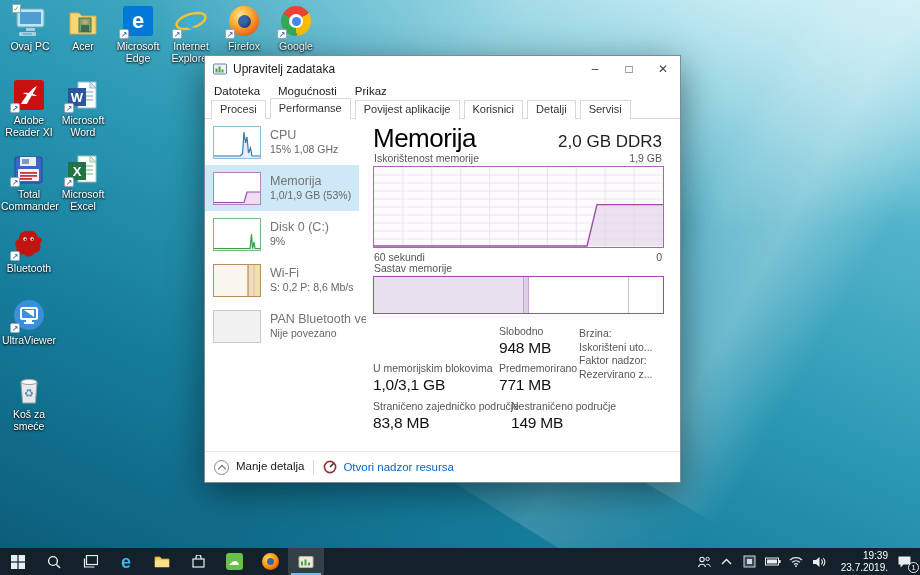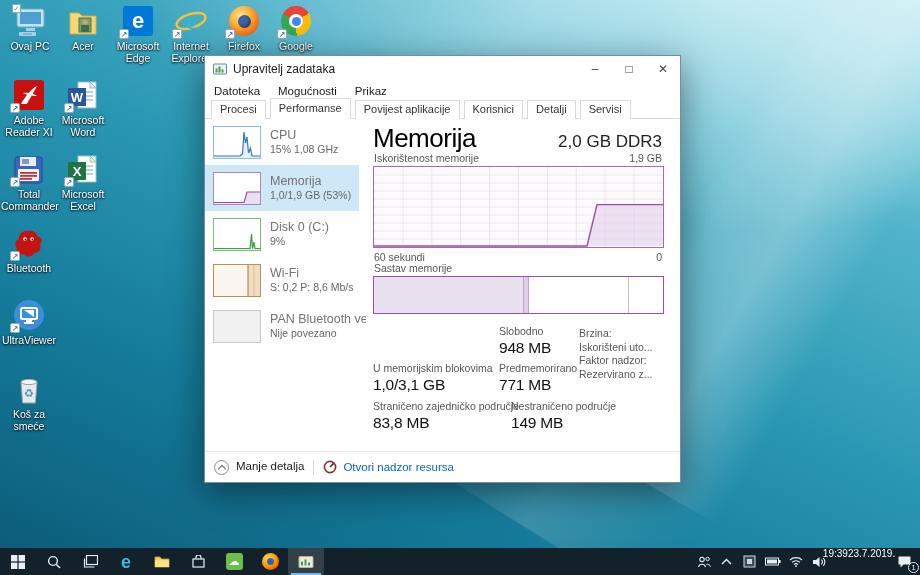--- a/index.html
+++ b/index.html
@@ -81,21 +81,21 @@
 
   
   .taskbar { position:absolute; left:0; bottom:0; width:920px; height:27px; background:#13212b;
     display:flex; align-items:stretch; z-index:50; }
   .tbtn { width:36px; display:flex; align-items:center; justify-content:center; position:relative; }
   .tbtn.active { background:rgba(255,255,255,.14); }
   .tbtn.active:after { content:""; position:absolute; left:3px; right:3px; bottom:0; height:2px; background:#76b9ed; }
   .tray { margin-left:auto; display:flex; align-items:stretch; }
   .trico { width:23px; display:flex; align-items:center; justify-content:center; }
   .clock { width:58px; color:#fff; font-size:10px; line-height:12px; text-align:right;
-    display:flex; flex-direction:row; justify-content:center; }
+    display:flex; flex-direction:column; justify-content:center; }
   .badge { position:absolute; right:1px; bottom:2px; width:11px; height:11px; background:#0d1a21;
     border:1px solid #e8eef2; border-radius:50%; color:#fff; font-size:7.5px; line-height:9.5px; text-align:center; }
 </style>
 </head>
 <body>
 
 <div class="screen">
   <div class="ray ray1"></div>
   <div class="ray ray2"></div>
   <div class="ray ray3"></div>

